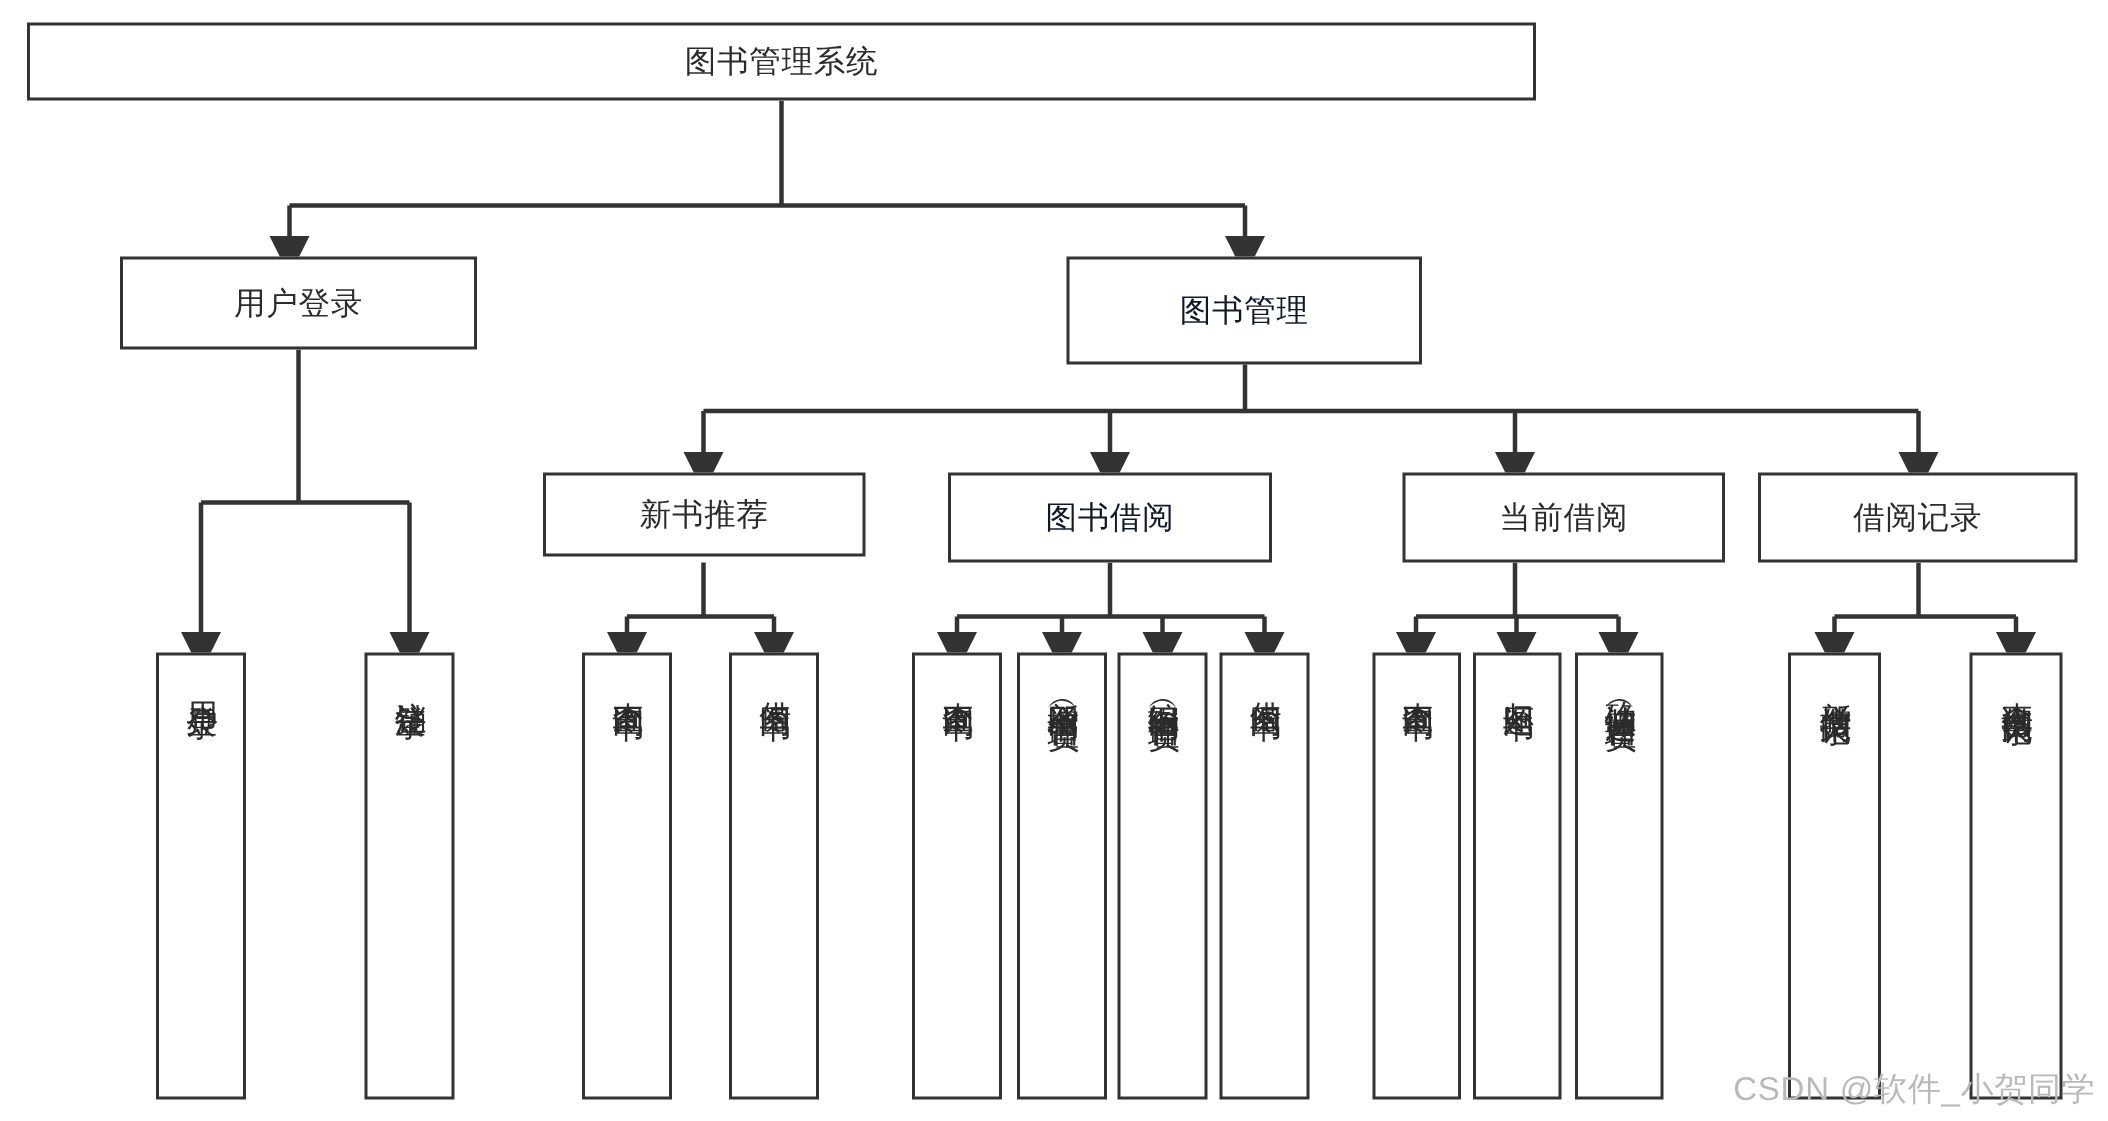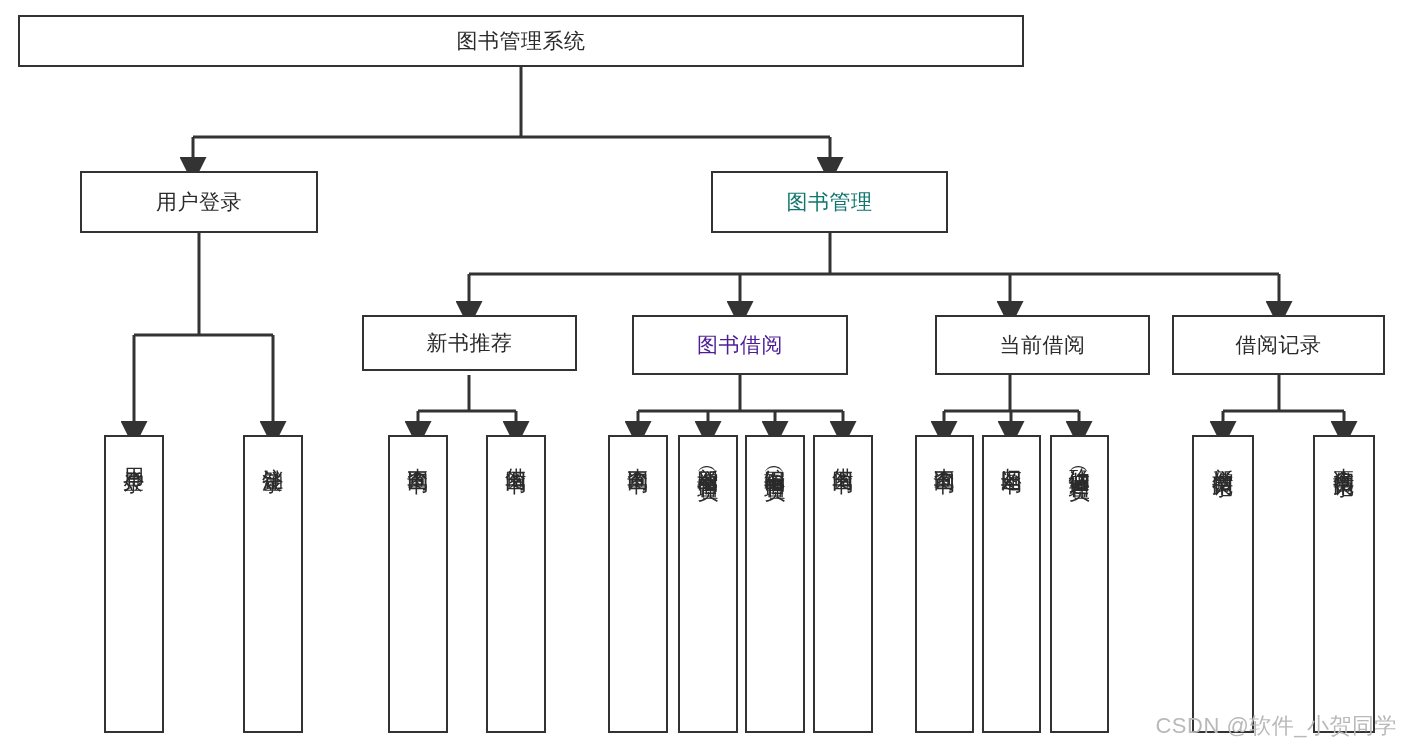--- a/index.html
+++ b/index.html
@@ -117,28 +117,28 @@
     </g>
   </svg>
 
   <div class="node horiz" style="left: 18px; top: 15px; width: 1006px; height: 52px; border-color: rgb(51, 51, 51); background: rgb(255, 255, 255); color: rgb(43, 43, 43);">
     <span>图书管理系统</span>
   </div>
 
   <div class="node horiz" style="left: 80px; top: 171px; width: 238px; height: 62px; border-color: rgb(51, 51, 51); background: rgb(255, 255, 255); color: rgb(43, 43, 43);">
     <span>用户登录</span>
   </div>
-  <div class="node horiz" style="left: 711px; top: 171px; width: 237px; height: 62px; border-color: rgb(51, 51, 51); background: rgb(255, 255, 255); color: #0f766e;">
+  <div class="node horiz" style="left: 711px; top: 171px; width: 237px; height: 72px; border-color: rgb(51, 51, 51); background: rgb(255, 255, 255); color: #0f172a;">
     <span>图书管理</span>
   </div>
 
   <div class="node horiz" style="left: 362px; top: 315px; width: 215px; height: 56px; border-color: rgb(51, 51, 51); background: rgb(255, 255, 255); color: rgb(43, 43, 43);">
     <span>新书推荐</span>
   </div>
-  <div class="node horiz" style="left: 632px; top: 315px; width: 216px; height: 60px; border-color: rgb(51, 51, 51); background: rgb(255, 255, 255); color: #4c1d95;">
+  <div class="node horiz" style="left: 632px; top: 315px; width: 216px; height: 60px; border-color: rgb(51, 51, 51); background: rgb(255, 255, 255); color: #0f172a;">
     <span>图书借阅</span>
   </div>
   <div class="node horiz" style="left: 903px; top: 315px; width: 215px; height: 60px; border-color: rgb(51, 51, 51); background: rgb(255, 255, 255); color: rgb(43, 43, 43); margin-left: 32px;">
     <span>当前借阅</span>
   </div>
   <div class="node horiz" style="left: 1172px; top: 315px; width: 213px; height: 60px; border-color: rgb(51, 51, 51); background: rgb(255, 255, 255); color: rgb(43, 43, 43);">
     <span>借阅记录</span>
   </div>
 
   <div class="node vert" style="left: 104px; top: 435px; width: 60px; height: 298px; border-color: rgb(51, 51, 51); background: rgb(255, 255, 255); color: rgb(43, 43, 43);">

